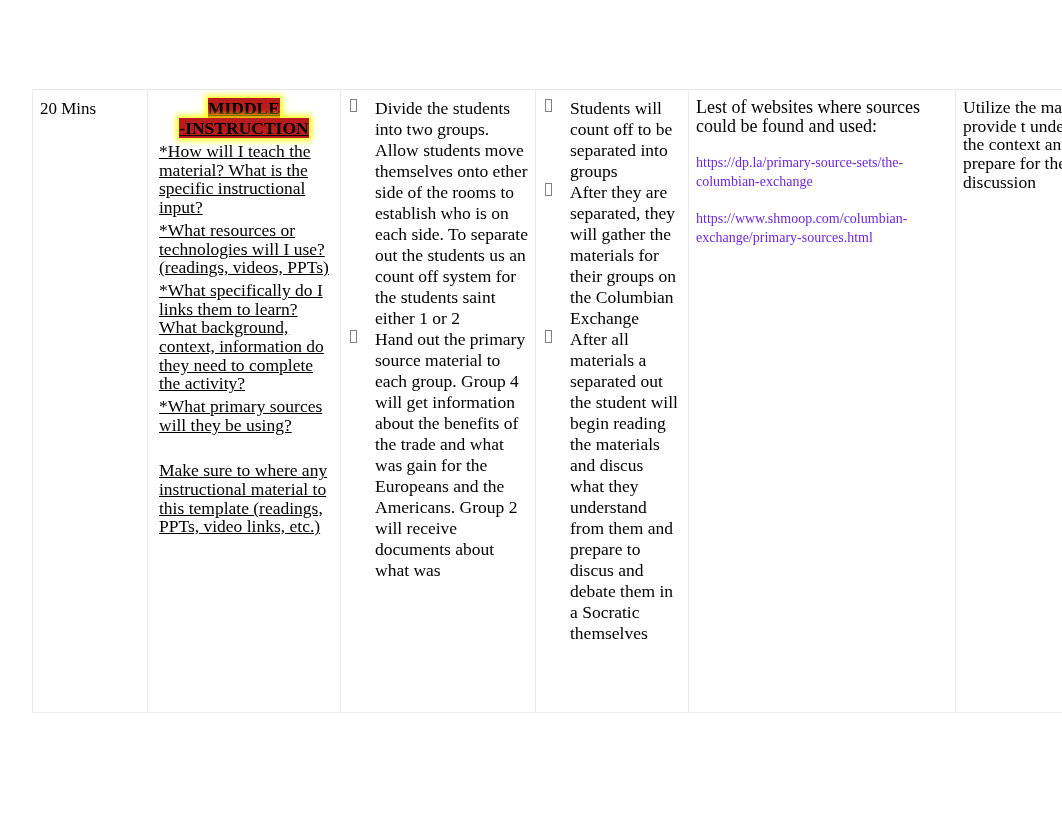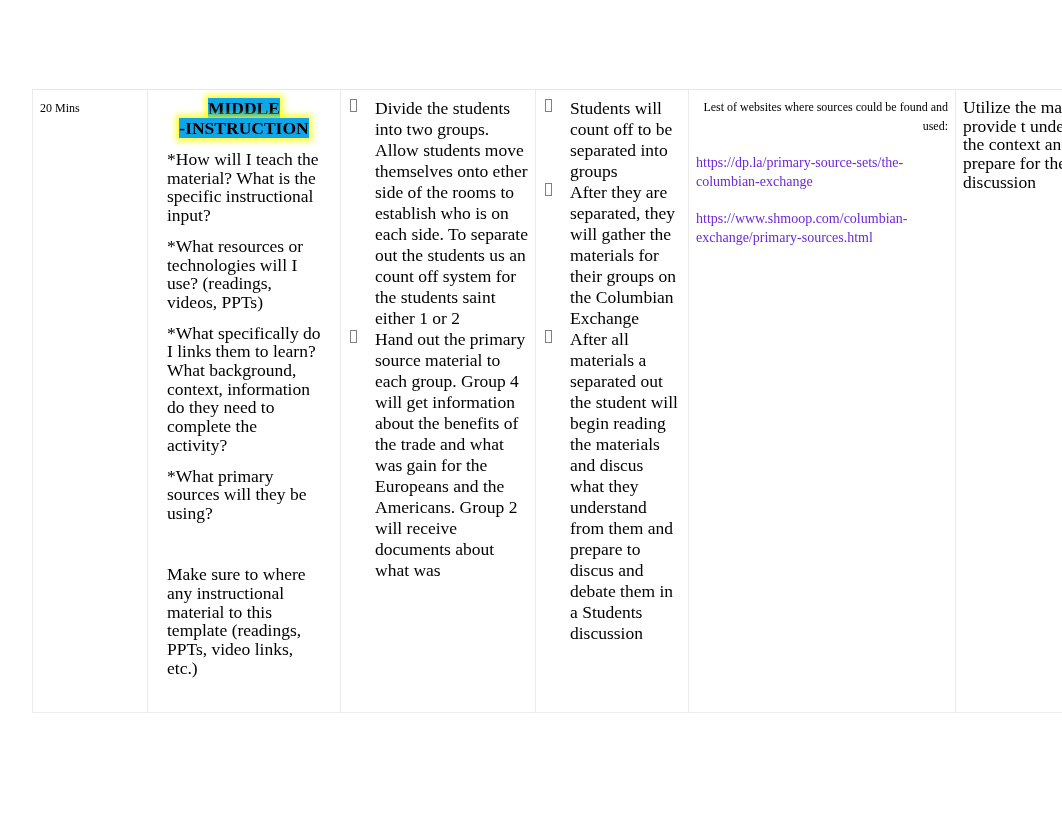--- a/index.html
+++ b/index.html
@@ -44,39 +44,40 @@
   .c-student { width: 138px; }
   .c-sources { width: 252px; }
   .c-purpose { width: 150px; }
 
   
   .cell-text {
     font-size: 17.5px;
     line-height: 18.7px;
   }
   .time-label {
-    font-size: 12px;
+    font-size: 17px;
     line-height: 19px;
     padding-top: 1px;
   }
-  .para { margin: 12px; }
+  .para { margin: 4px; text-decoration: underline; }
   .para + .para { margin-top: 0; }
   .spacer { height: 18.7px; }
 
   
   .middle-heading {
     text-align: center;
     font-weight: bold;
     font-size: 17.5px;
     line-height: 20px;
     margin: 0 0 0 0;
   }
   .middle-heading .hl {
-    background: #0ea5e9;
+    background: #b91c1c;
     box-shadow: 0 0 6px 3px rgba(255,255,0,0.85);
+    text-decoration: underline;
   }
 
   
   ul.tofu-list {
     list-style: none;
     margin: 0;
     padding: 0;
   }
   ul.tofu-list > li {
     position: relative;
@@ -101,23 +102,22 @@
     color: #6d28d9;
     text-decoration: none;
     word-break: break-word;
     font-size: 14px;
     line-height: 18.7px;
     display: block;
   }
   .link-block { margin-top: 18.7px; }
 
   .sources-intro {
-    font-size: 12px;
+    font-size: 18px;
     line-height: 18.7px;
-    text-align: right;
   }
 </style>
 </head>
 <body>
 
 <table class="doc-table">
   <tbody>
       <tr>
 
     <td class="c-time">
@@ -157,21 +157,21 @@
         <li>
           <span class="bullet-glyph"></span>
           <span>Students will count off to be separated into groups</span>
         </li>
         <li>
           <span class="bullet-glyph"></span>
           <span>After they are separated, they will gather the materials for their groups on the Columbian Exchange</span>
         </li>
         <li>
           <span class="bullet-glyph"></span>
-          <span>After all materials a separated out the student will begin reading the materials and discus what they understand from them and prepare to discus and debate them in a Students discussion</span>
+          <span>After all materials a separated out the student will begin reading the materials and discus what they understand from them and prepare to discus and debate them in a Socratic themselves</span>
         </li>
       </ul>
     </td>
 
     <td class="c-sources">
       <div class="sources-intro">Lest of websites where sources could be found and used:</div>
       <div class="link-block">
         <a class="weblink" href="#">https://dp.la/primary-source-sets/the-columbian-exchange</a>
       </div>
       <div class="link-block">

